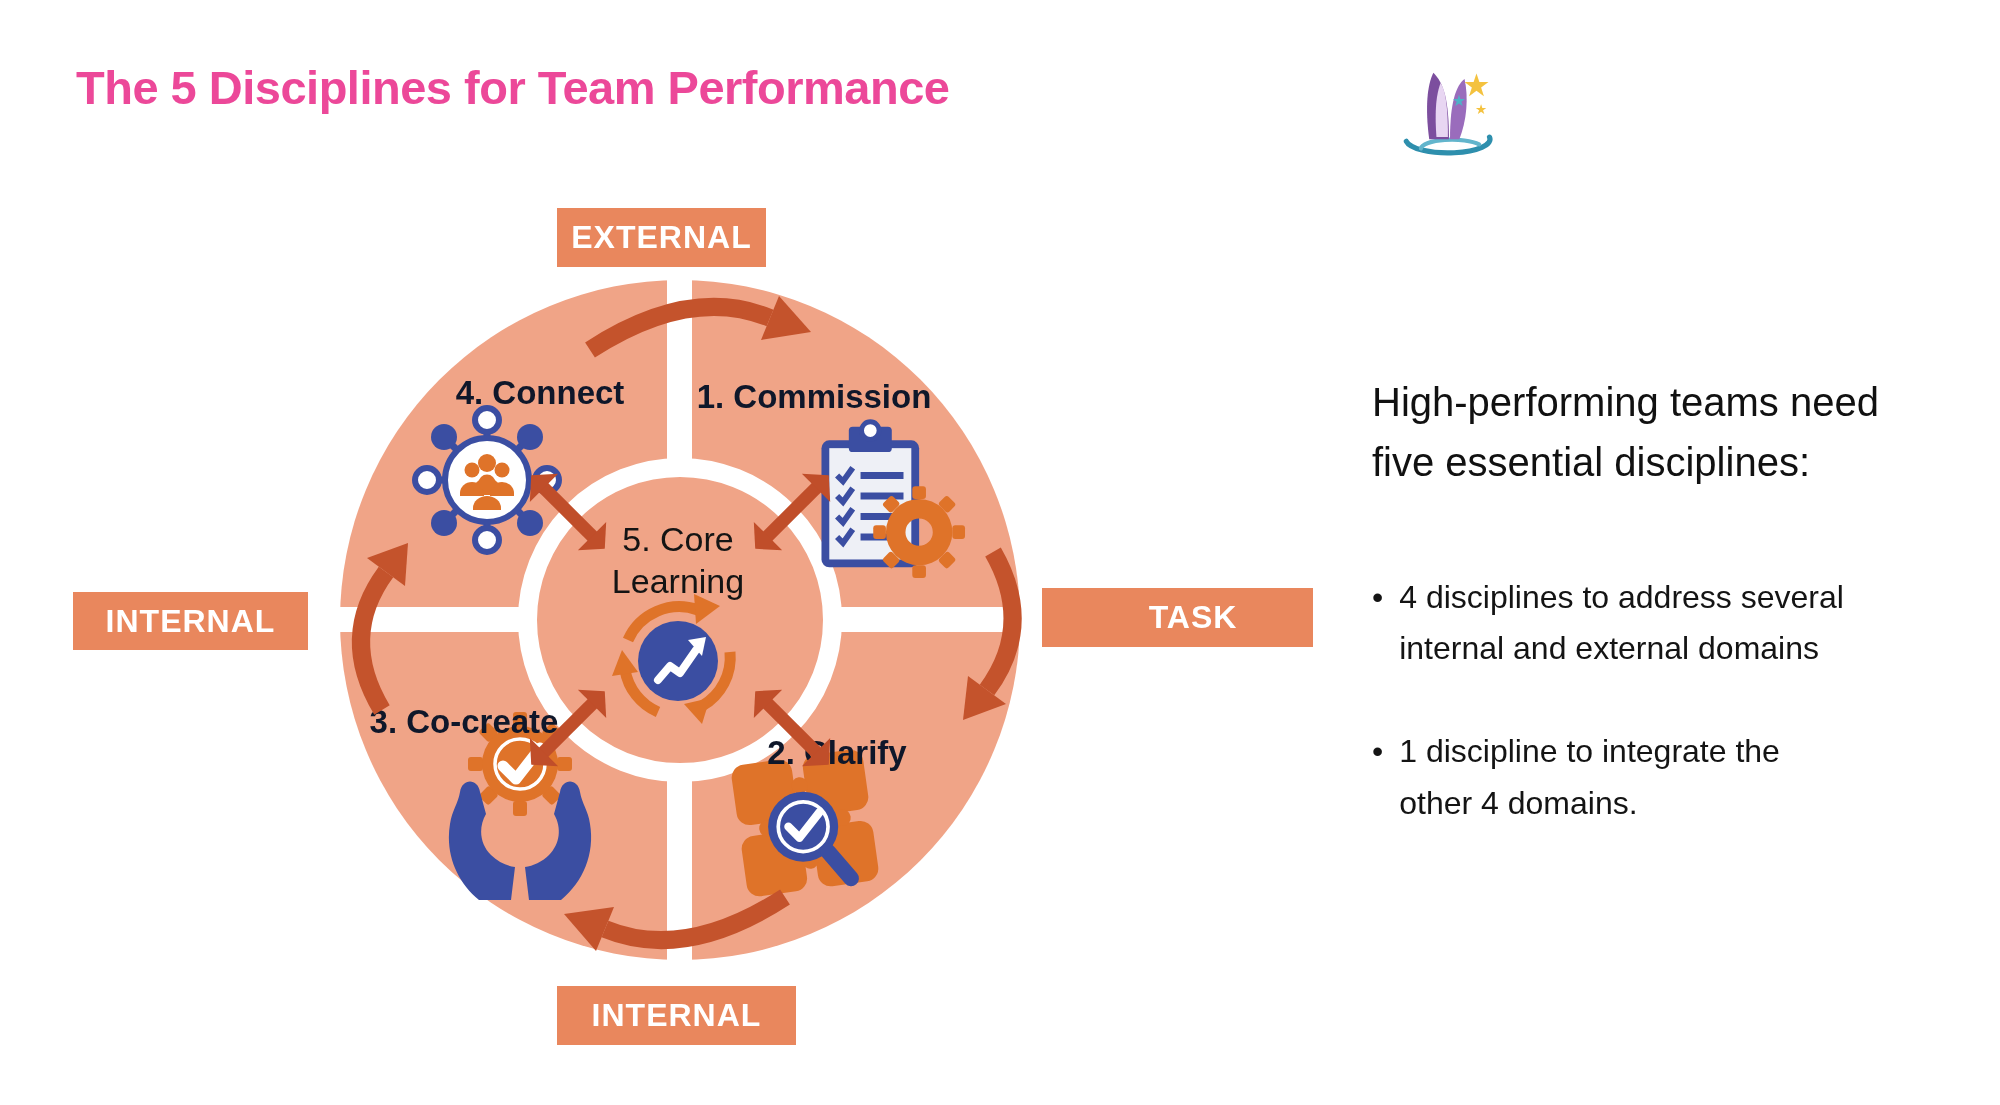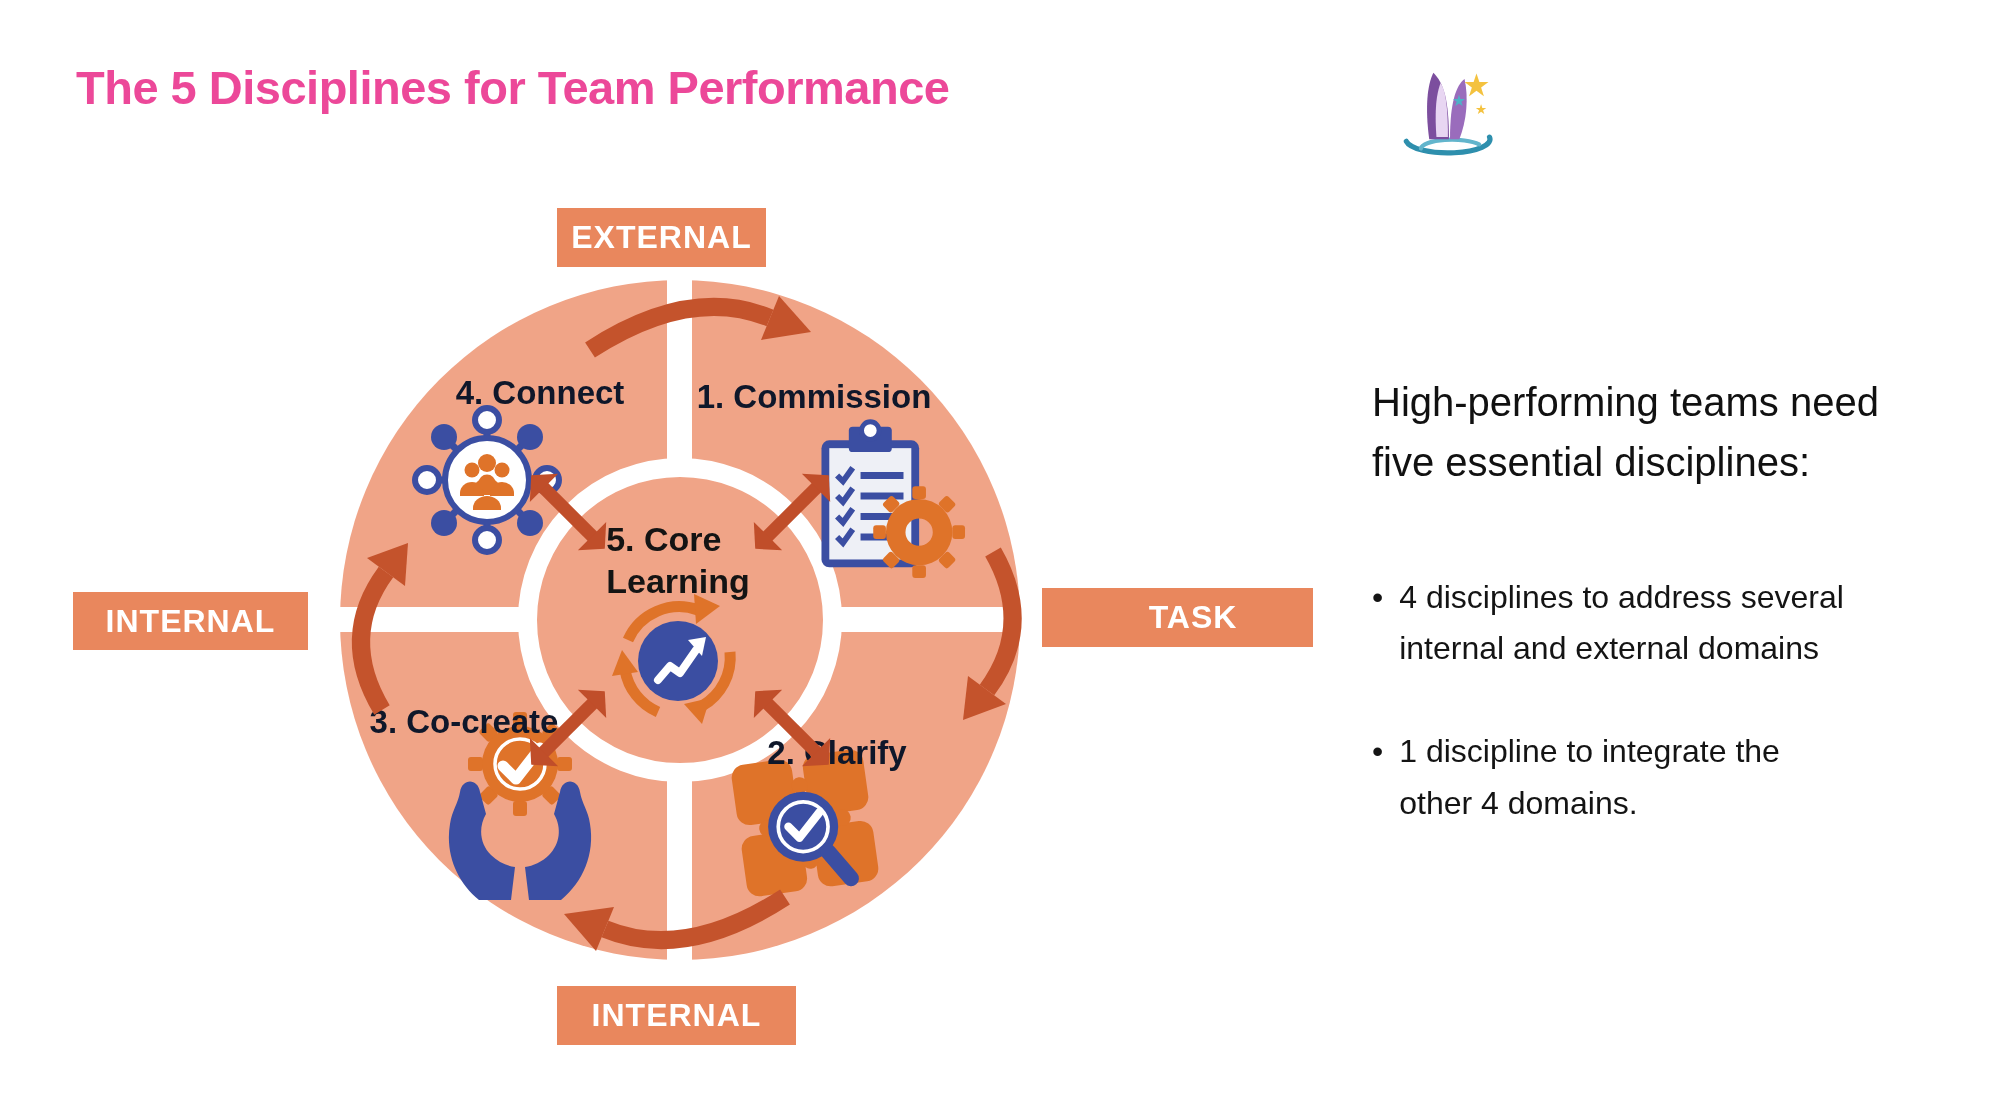--- a/index.html
+++ b/index.html
@@ -30,21 +30,21 @@
   .icon-cocreate{left:435px;top:712px;}
   .icon-clarify{left:722px;top:740px;}
   .icon-core{left:608px;top:590px;}
 
   .q-label{position:absolute;transform:translate(-50%,-50%);font-size:33px;font-weight:700;color:#0f172a;white-space:nowrap;}
   .lbl-connect{left:540px;top:393px;}
   .lbl-commission{left:802px;top:397px;margin-left:12px;}
   .lbl-cocreate{left:464px;top:722px;}
   .lbl-clarify{left:837px;top:721px;margin-top:32px;}
   .center-label{position:absolute;left:678px;top:560px;transform:translate(-50%,-50%);
-                text-align:left;font-size:34px;font-weight:700;line-height:42px;color:#141414;white-space:nowrap;}
+                text-align:center;font-size:34px;font-weight:400;line-height:42px;color:#141414;white-space:nowrap;}
 
   .flow{position:absolute;overflow:visible;}
   .flow-top{left:575px;top:280px;}
   .flow-right{left:925px;top:540px;}
   .flow-bottom{left:560px;top:872px;}
   .flow-left{left:330px;top:542px;}
 
   .link{position:absolute;width:104px;height:52px;}
   .link-ne{left:740px;top:486px;transform:rotate(-45deg);}
   .link-nw{left:516px;top:486px;transform:rotate(45deg);}

